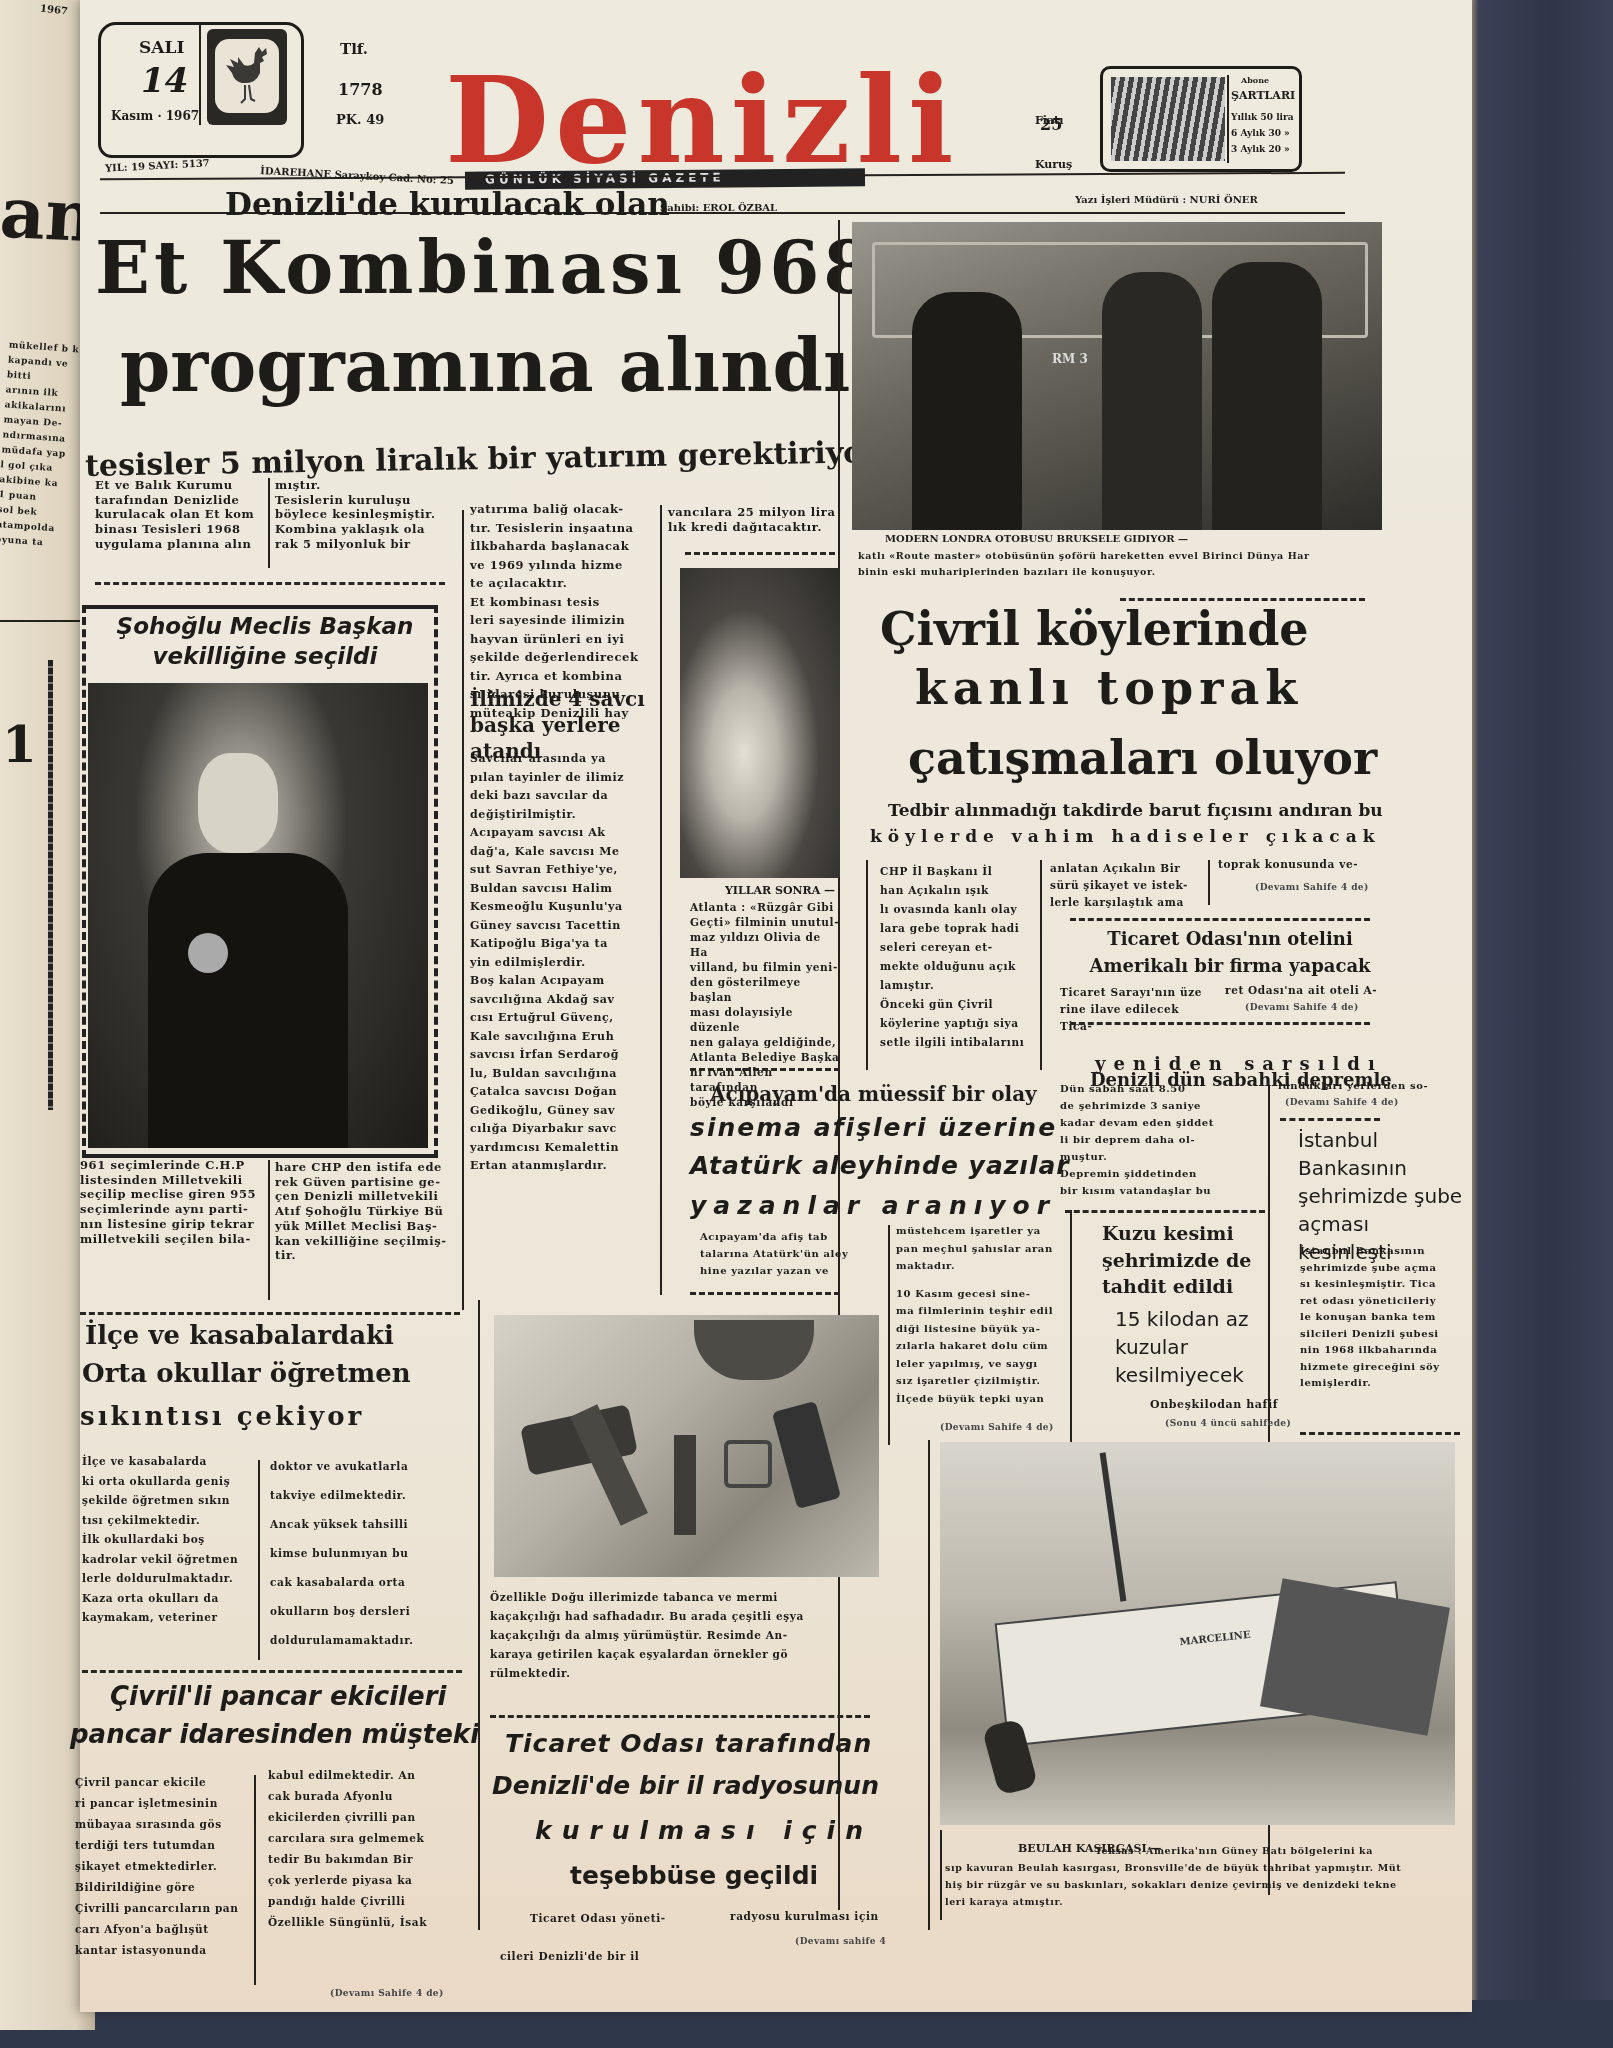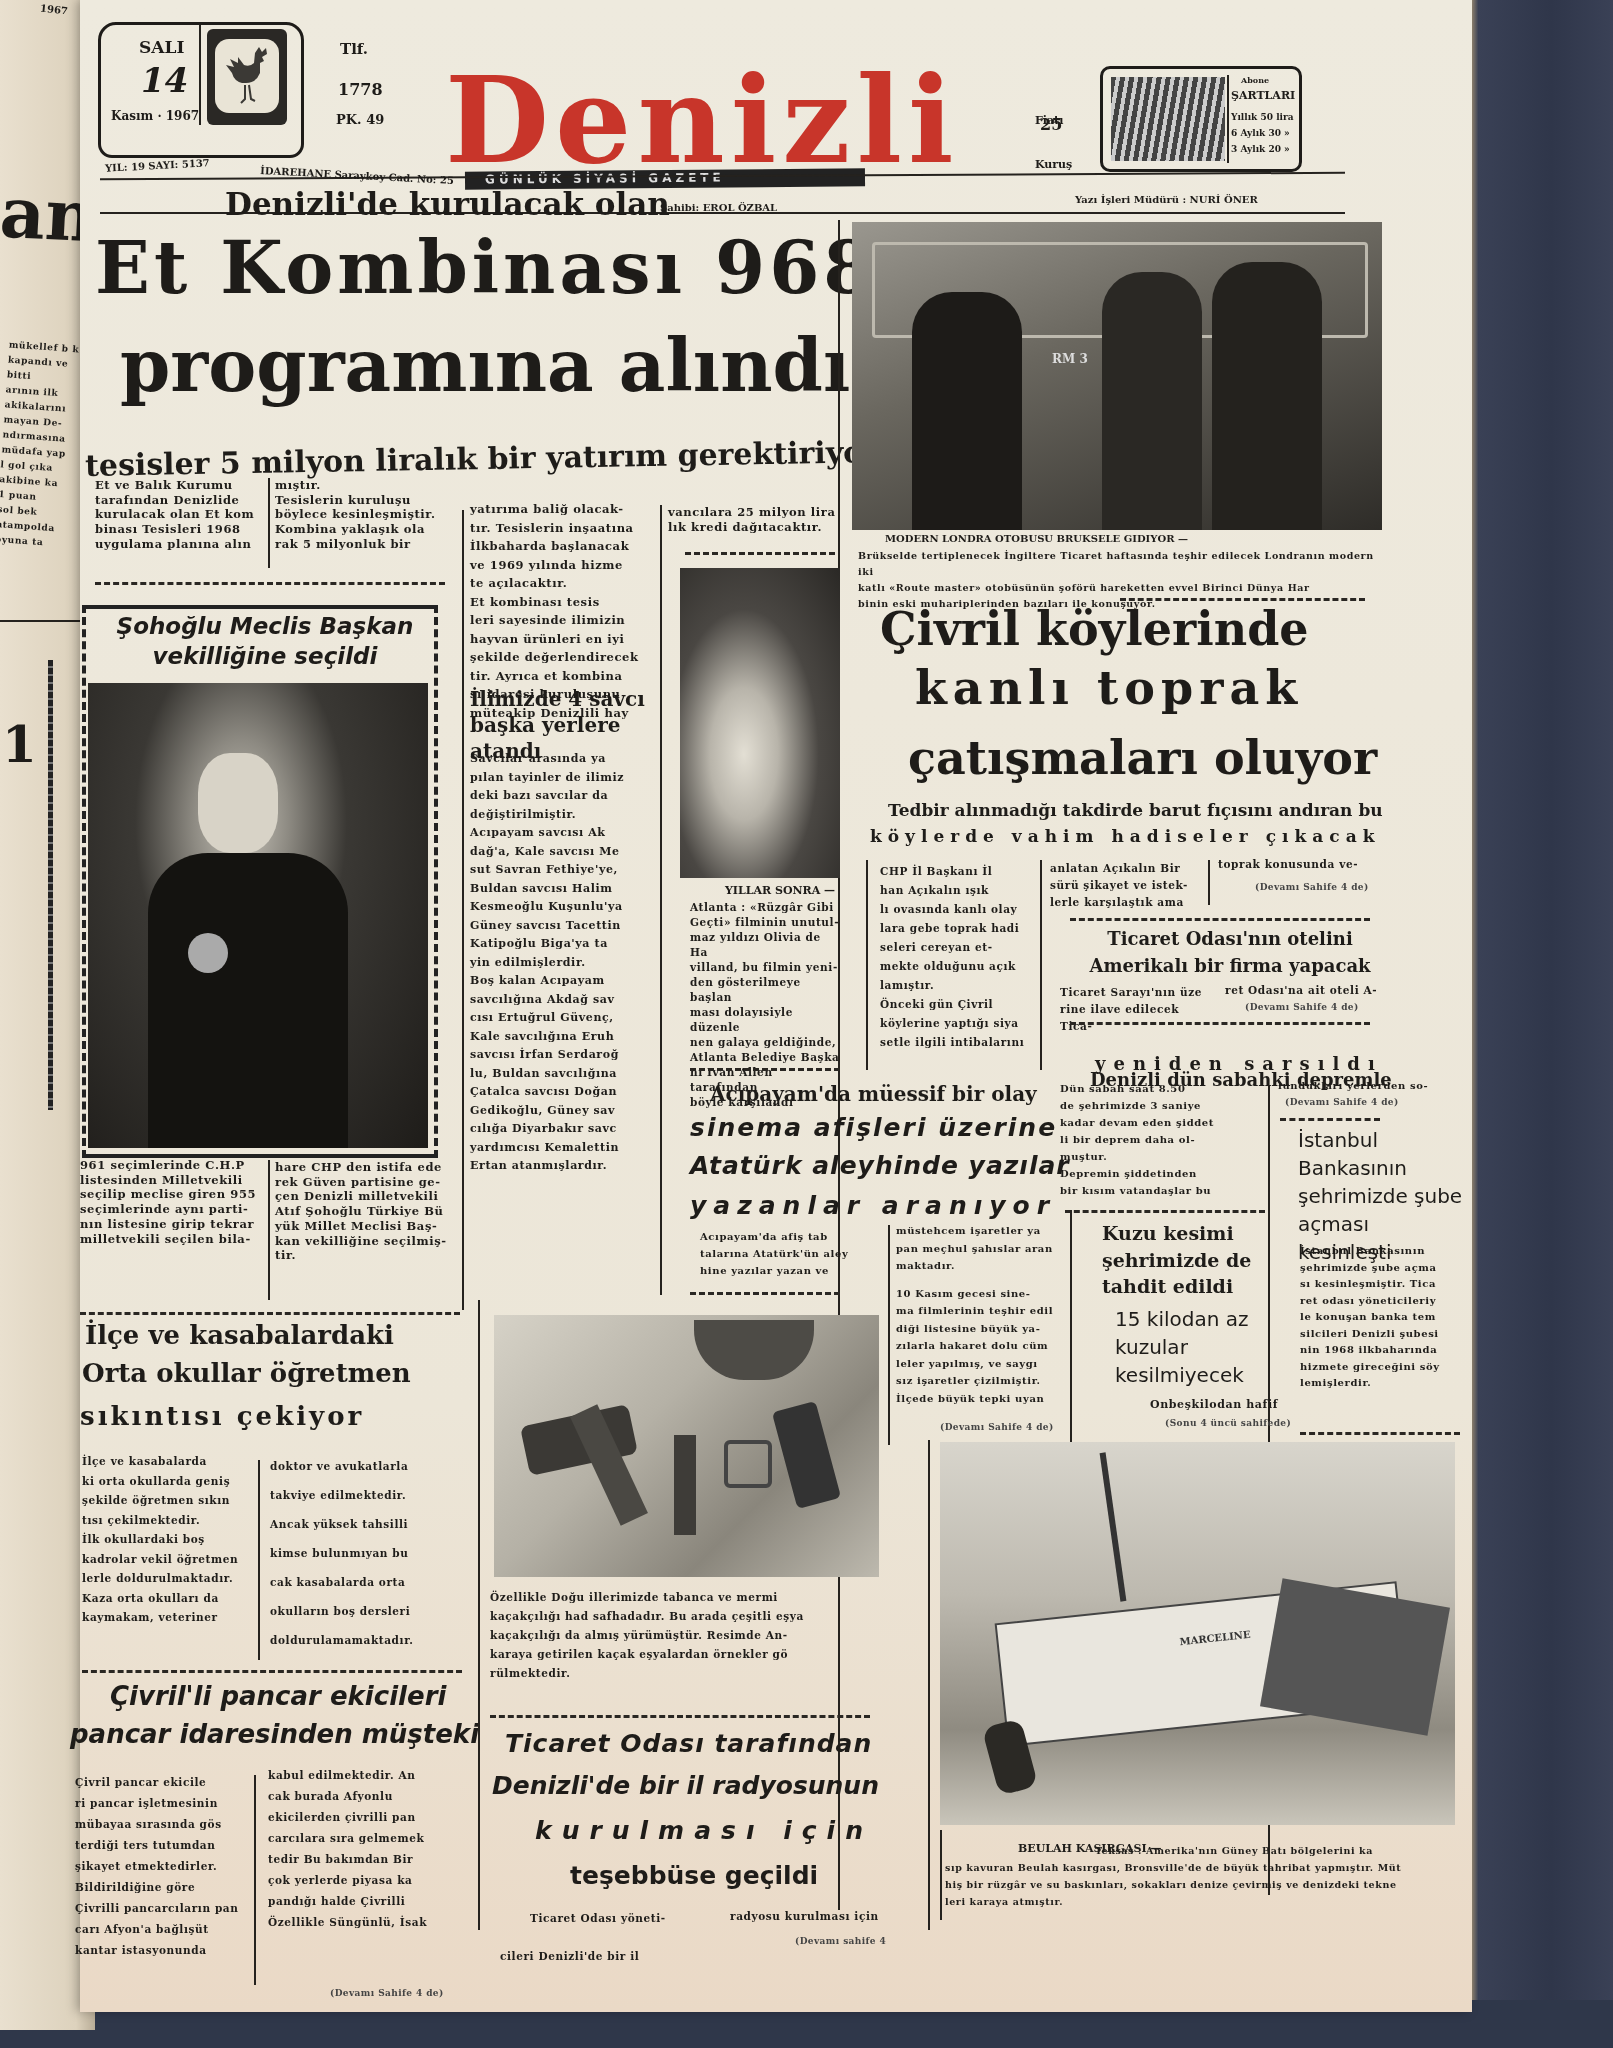--- a/index.html
+++ b/index.html
@@ -144,21 +144,20 @@
 
 <div class="photo" style="left:852px;top:222px;width:530px;height:308px;background:linear-gradient(160deg,#9a978f 0%,#6a675f 40%,#2e2c28 100%);">
   <div class="abs" style="left:20px;top:20px;width:490px;height:90px;border:3px solid #bdb9ae;border-radius:4px;"></div>
   <div class="abs" style="left:60px;top:70px;width:110px;height:240px;background:#1d1b18;border-radius:40px 40px 0 0;"></div>
   <div class="abs" style="left:250px;top:50px;width:100px;height:260px;background:#2a2824;border-radius:40px 40px 0 0;"></div>
   <div class="abs" style="left:360px;top:40px;width:110px;height:270px;background:#24221e;border-radius:40px 40px 0 0;"></div>
   <div class="txt" style="left:200px;top:130px;font-size:12px;color:#ddd;">RM 3</div>
 </div>
 <div class="txt" style="left:885px;top:533px;font-size:10px;">MODERN LONDRA OTOBUSU BRUKSELE GIDIYOR —</div>
 <div class="txt body lines" style="left:858px;top:548px;width:520px;font-size:9.5px;line-height:16px;">
-  <p>Brükselde tertiplenecek İngiltere Ticaret haftasında teşhir edilecek Londranın modern iki</p>
     <p>katlı «Route master» otobüsünün şoförü hareketten evvel Birinci Dünya Har</p>
     <p>binin eski muhariplerinden bazıları ile konuşuyor.</p>
 </div>
 <div class="dash" style="left:1120px;top:598px;width:245px;"></div>
 
 <div class="abs" style="left:82px;top:605px;width:348px;height:545px;border:4px solid #222;border-style:solid dashed;"></div>
 <div class="txt sans" style="left:105px;top:612px;width:320px;font-size:23px;text-align:center;font-style:italic;line-height:1.3;">Şohoğlu Meclis Başkan vekilliğine seçildi</div>
 <div class="photo" style="left:88px;top:683px;width:340px;height:465px;background:radial-gradient(ellipse at 45% 30%,#c9c5bb 0%,#8d8a82 18%,#3a3834 40%,#1e1c19 100%);">
   <div class="abs" style="left:110px;top:70px;width:80px;height:100px;background:#d8d3c7;border-radius:40%;"></div>
   <div class="abs" style="left:60px;top:170px;width:200px;height:300px;background:#141310;border-radius:60px 60px 0 0;"></div>

